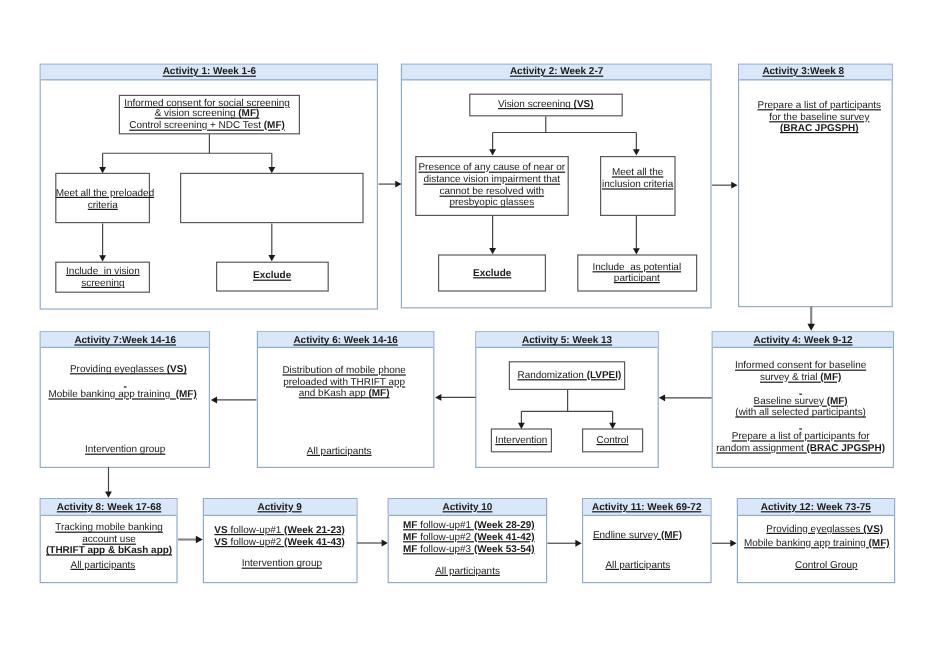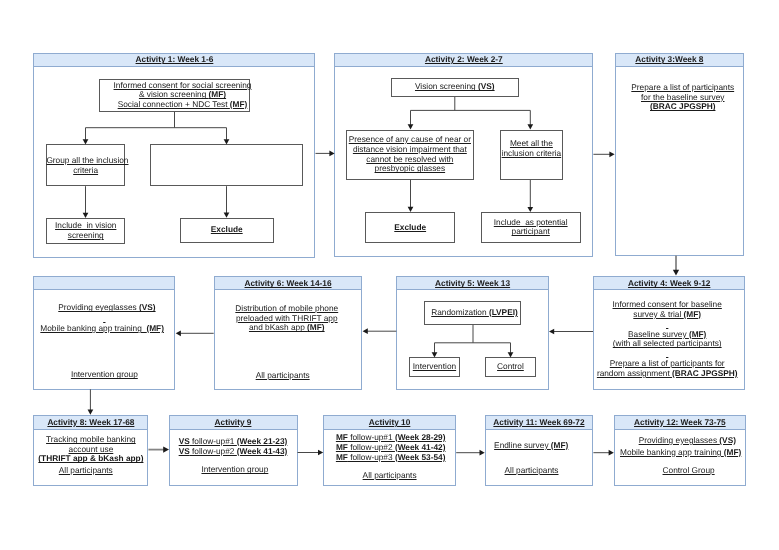--- a/index.html
+++ b/index.html
@@ -66,20 +66,23 @@
     </div>
 <div class="tblock bold" style="left:593.00px;width:152.40px;top:277.43px;line-height:13px">
       <div>Activity 4: Week 9-12</div>
     </div>
 <div class="tblock bold" style="left:396.40px;width:152.40px;top:277.43px;line-height:13px">
       <div>Activity 5: Week 13</div>
     </div>
 <div class="tblock bold" style="left:213.70px;width:148.70px;top:277.43px;line-height:13px">
       <div>Activity 6: Week 14-16</div>
     </div>
+<div class="tblock bold" style="left:33.20px;width:142.30px;top:277.43px;line-height:13px">
+      <div>Activity 7:Week 14-16</div>
+    </div>
 <div class="tblock bold" style="left:33.40px;width:115.00px;top:415.73px;line-height:13px">
       <div>Activity 8: Week 17-68</div>
     </div>
 <div class="tblock bold" style="left:168.50px;width:129.00px;top:415.73px;line-height:13px">
       <div>Activity 9</div>
     </div>
 <div class="tblock bold" style="left:323.00px;width:133.20px;top:415.73px;line-height:13px">
       <div>Activity 10</div>
     </div>
 <div class="tblock bold" style="left:484.50px;width:108.90px;top:415.73px;line-height:13px">
@@ -198,27 +201,27 @@
       </g>
 <g>
         <line x1="456.20" y1="452.70" x2="480.10" y2="452.70" stroke="#474747" stroke-width="1.00"></line>
         <polygon points="484.70,452.70 479.50,449.85 479.50,455.55" fill="#1a1a1a"></polygon>
       </g>
 <g>
         <line x1="593.40" y1="452.70" x2="609.20" y2="452.70" stroke="#474747" stroke-width="1.00"></line>
         <polygon points="613.80,452.70 608.60,449.85 608.60,455.55" fill="#1a1a1a"></polygon>
       </g>
 </svg>
-<div class="tblock" style="left:107px;width:151.00px;top:80.95px;line-height:9.55px">
+<div class="tblock" style="left:97px;width:151.00px;top:80.95px;line-height:9.55px">
 <div><span>Informed consent for social screening</span></div>
 <div><span>&amp; vision screening </span><b>(MF)</b></div>
-<div><span>Social connection + NDC Test </span><b>(MF)</b></div>
+<div><span>Control screening + NDC Test </span><b>(MF)</b></div>
 </div>
 <div class="tblock" style="left:46.40px;width:78.50px;top:155.88px;line-height:9.70px">
-<div><span>Group all the inclusion</span></div>
+<div><span>Meet all the preloaded</span></div>
 <div><span>criteria</span></div>
 </div>
 <div class="tblock" style="left:46.40px;width:78.70px;top:220.22px;line-height:10.00px">
 <div><span>Include  in vision</span></div>
 <div><span>screening</span></div>
 </div>
 <div class="tblock" style="left:180.00px;width:93.50px;top:225.32px;line-height:9.80px">
 <div><b>Exclude</b></div>
 </div>
 <div class="tblock" style="left:390.60px;width:128.40px;top:82.42px;line-height:9.80px">

